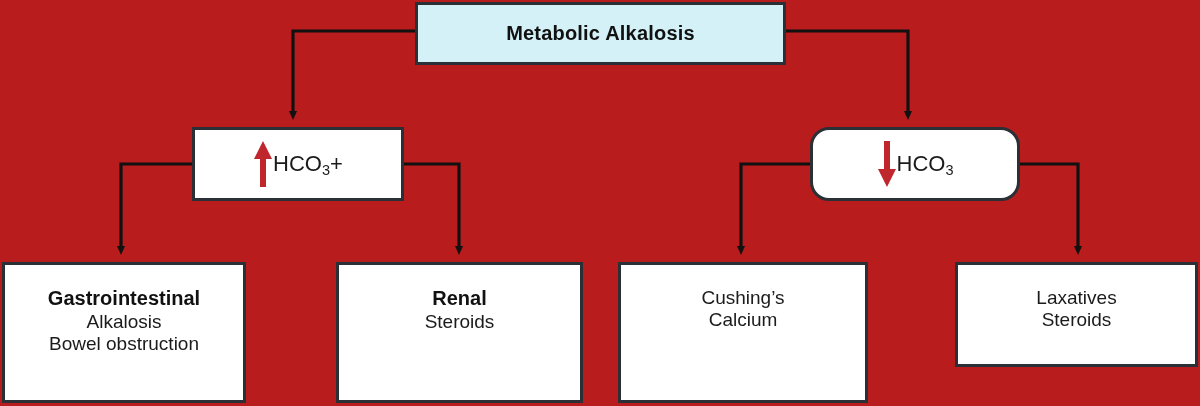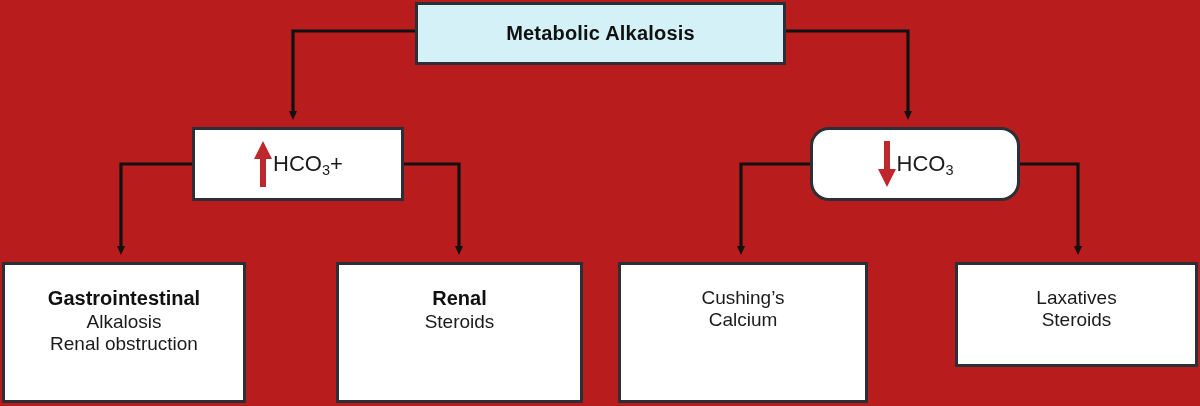--- a/index.html
+++ b/index.html
@@ -118,21 +118,21 @@
   <div class="node level2" style="left:810px; top:127px; width:210px; height:74px;border-radius:19px;">
     <svg class="arrow-glyph" width="20" height="50" viewBox="0 0 20 50" aria-hidden="true">
       <path d="M10,48 L1,30 L7,30 L7,2 L13,2 L13,30 L19,30 Z" fill="#c0272d"></path>
     </svg>
     <span class="chem"><span>HCO</span><sub>3</sub></span>
   </div>
 
   <div class="node leaf" style="left:2px; top:262px; width:244px; height:141px;">
     <span class="leaf-title">Gastrointestinal</span>
     <span class="leaf-line">Alkalosis</span>
-    <span class="leaf-line">Renal obstruction</span>
+    <span class="leaf-line">Bowel obstruction</span>
   </div>
 
   <div class="node leaf" style="left:336px; top:262px; width:247px; height:141px;">
     <span class="leaf-title">Renal</span>
     <span class="leaf-line">Steroids</span>
   </div>
 
   <div class="node leaf" style="left:618px; top:262px; width:250px; height:141px;">
     <span class="leaf-line">Cushing’s</span>
     <span class="leaf-line">Calcium</span>

